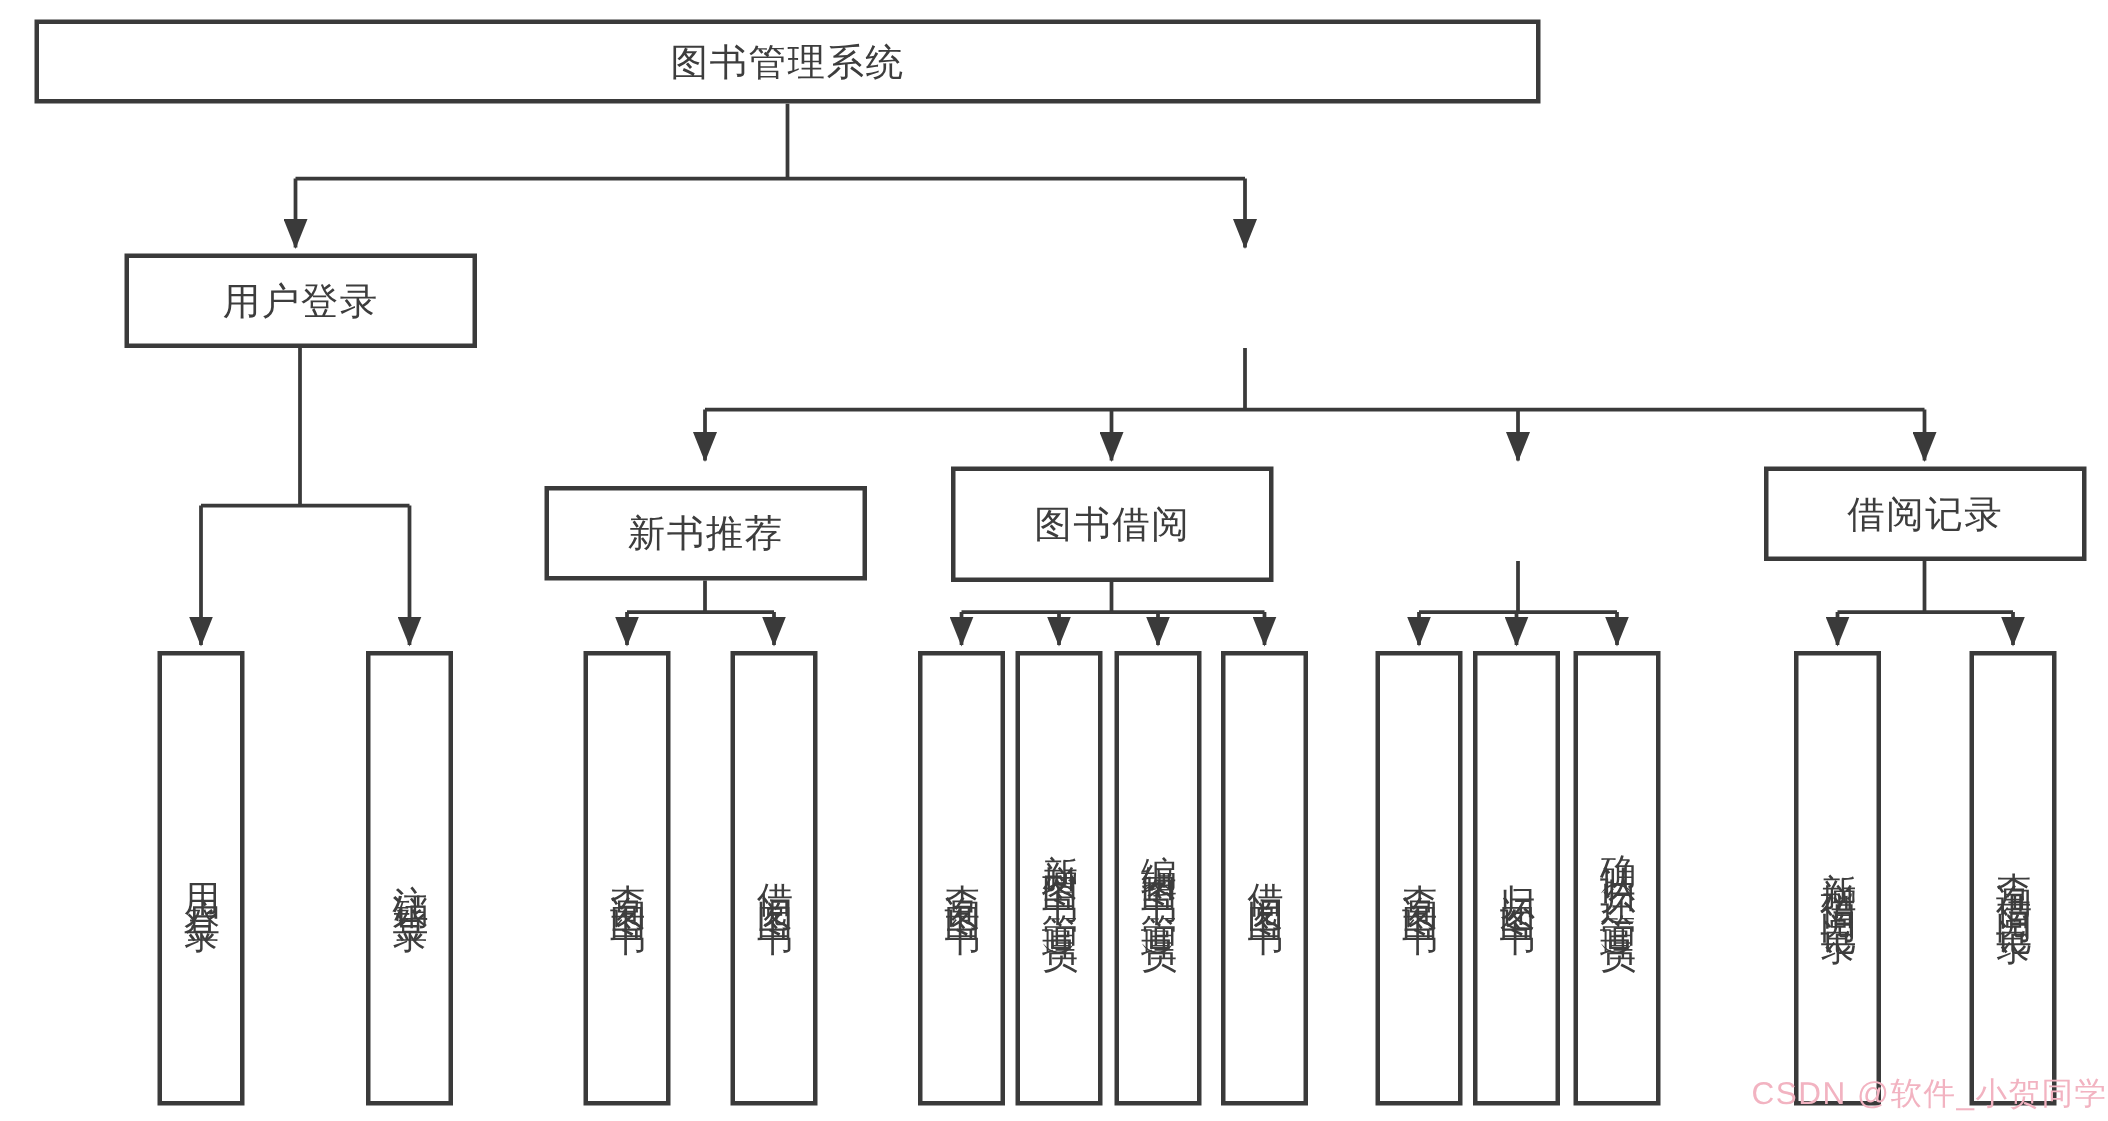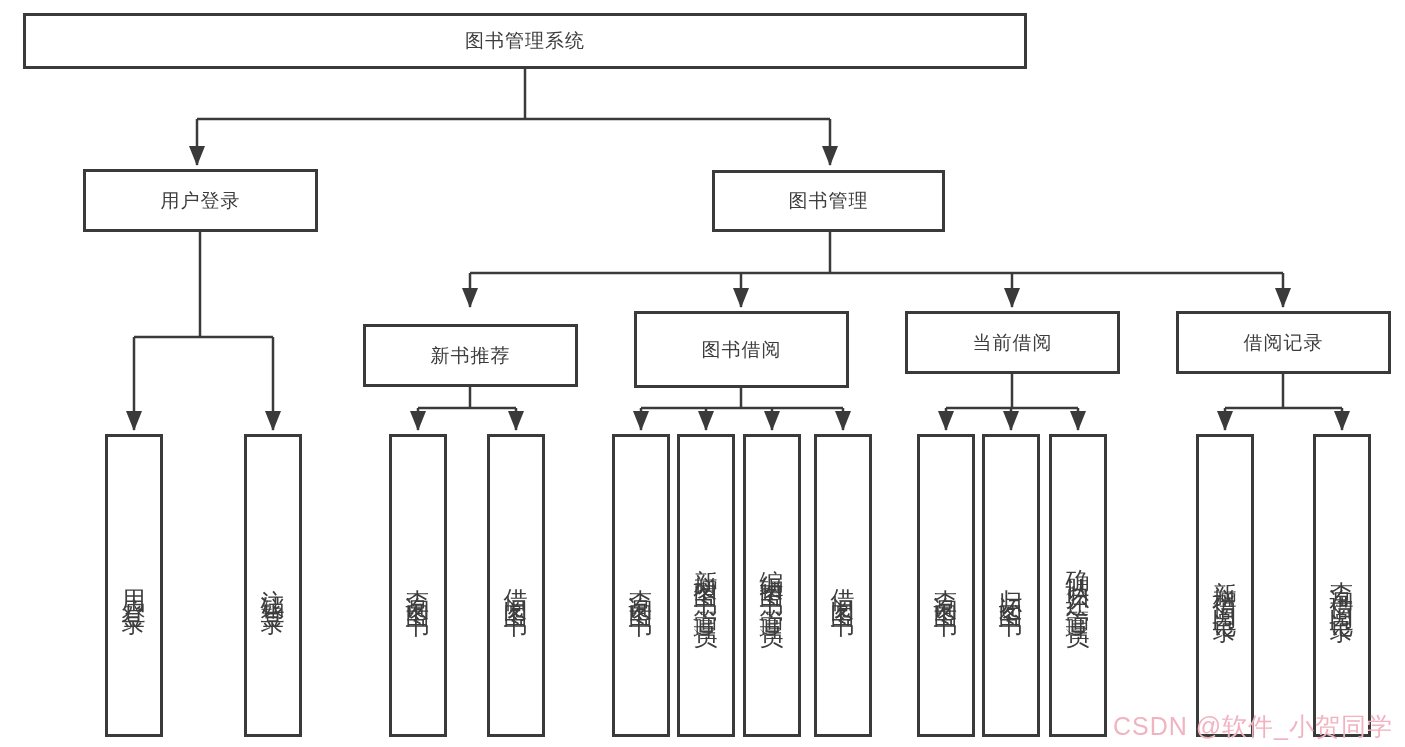--- a/index.html
+++ b/index.html
@@ -15,33 +15,33 @@
   .connectors { position: absolute; left: 0; top: 0; }
   .node {
     position: absolute;
     background: #ffffff;
     border: 3px solid #3a3a3a;
     display: flex;
     align-items: center;
     justify-content: center;
     color: #3d3d3d;
   }
-  .h-node { font-size: 19px; letter-spacing: 1px; white-space: nowrap; }
+  .h-node { font-size: 25px; letter-spacing: 1px; white-space: nowrap; }
   .v-node { overflow: hidden; }
   .v-text {
     writing-mode: vertical-rl;
     font-size: 24px;
     letter-spacing: 8px;
     line-height: 1.05;
   }
   .watermark {
     position: absolute;
-    right: 12px;
+    right: 0;
     bottom: 4px;
-    font-size: 25px;
+    font-size: 21px;
     letter-spacing: 1px;
     color: #f2b3c1;
     white-space: nowrap;
   }
 </style>
 </head>
 <body>
 
 <div class="canvas">
 
@@ -91,25 +91,23 @@
       <path d="M1283,374 V408"></path>
       <path d="M1225,408 H1342"></path>
       <path d="M1225,408 V430" marker-end="url(#arrow)"></path>
       <path d="M1342,408 V430" marker-end="url(#arrow)"></path>
     </g>
   </svg>
 
   <div class="node h-node" style="left:23px; top:13px; width:1004px; height:56px;">图书管理系统</div>
 
   <div class="node h-node" style="left:83px; top:169px; width:235px; height:63px;">用户登录</div>
-  <div class="node h-node" style="left:712px; top:170px; width:233px; height:62px;">图书管理</div>
 
   <div class="node h-node" style="left:363px; top:324px; width:215px; height:63px;">新书推荐</div>
   <div class="node h-node" style="left:634px; top:311px; width:215px; height:77px;">图书借阅</div>
-  <div class="node h-node" style="left:905px; top:311px; width:215px; height:63px;">当前借阅</div>
   <div class="node h-node" style="left:1176px; top:311px; width:215px; height:63px;">借阅记录</div>
 
   <div class="node v-node" style="left:105px; top:434px; width:58px; height:303px;">
     <span class="v-text">用户登录</span>
   </div>
   <div class="node v-node" style="left:244px; top:434px; width:58px; height:303px;">
     <span class="v-text">注销登录</span>
   </div>
 
   <div class="node v-node" style="left:389px; top:434px; width:58px; height:303px;">

